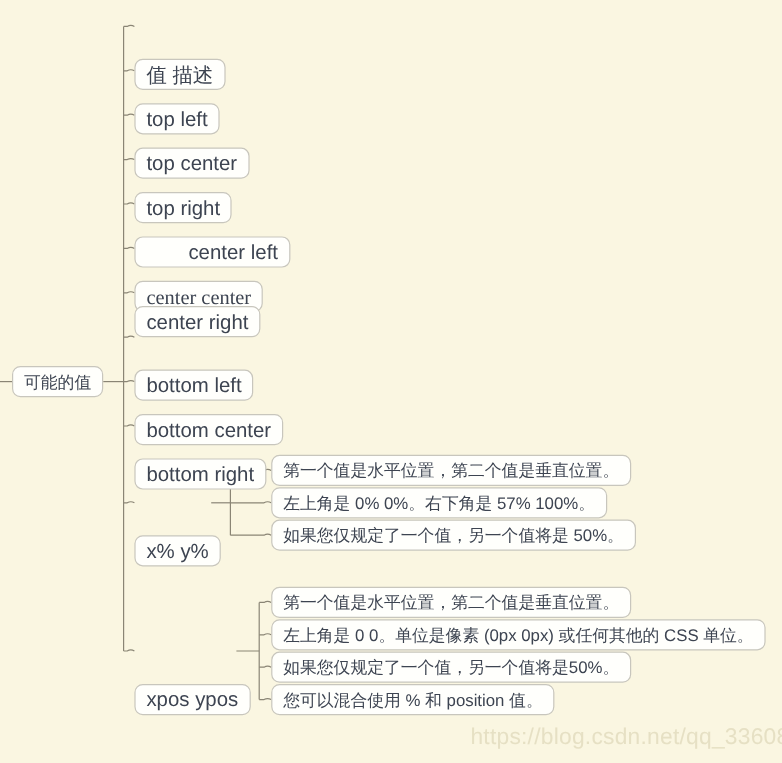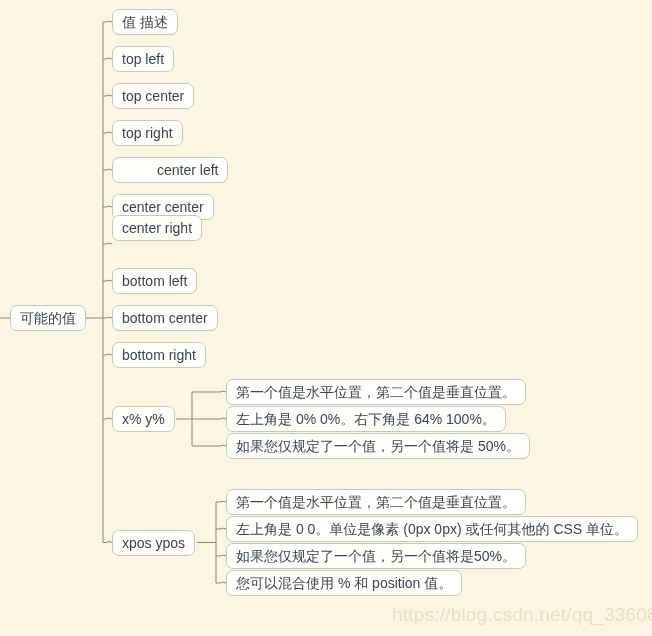--- a/index.html
+++ b/index.html
@@ -40,21 +40,21 @@
     white-space: nowrap;
     display: flex;
     align-items: center;
     padding: 0 9px;
     height: 26px;
     box-shadow: 0 0 0 0 rgba(0,0,0,0);
   }
   .node.root {
     font-size: 14px;
   }
-  .node.lvl1 { font-size: 14px; }
+  .node.lvl1 { font-size: 17px; margin-top: 40px; }
   .node.lvl2 { font-size: 14px; }
   .watermark {
     position: absolute;
     left: 392px;
     top: 604px;
     font-size: 19px;
     color: #e6e0c4;
     letter-spacing: 0.2px;
     white-space: nowrap;
     font-family: "Liberation Sans", "DejaVu Sans", sans-serif;
@@ -104,21 +104,21 @@
     </div>
     <div class="node lvl1" style="left: 112px; top: 83px;">
       <span>top center</span>
     </div>
     <div class="node lvl1" style="left: 112px; top: 120px;">
       <span>top right</span>
     </div>
     <div class="node lvl1" style="left: 112px; top: 157px; padding-left: 44px;">
       <span>center left</span>
     </div>
-    <div class="node lvl1" style="left: 112px; top: 194px;">
+    <div class="node lvl1" style="left: 112px; top: 194px; font-family: Liberation Serif, serif;">
       <span>center center</span>
     </div>
     <div class="node lvl1" style="left: 112px; top: 215px;">
       <span>center right</span>
     </div>
     <div class="node lvl1" style="left: 112px; top: 268px;">
       <span>bottom left</span>
     </div>
     <div class="node lvl1" style="left: 112px; top: 342px;">
       <span>bottom right</span>
@@ -126,21 +126,21 @@
     <div class="node lvl1" style="left: 112px; top: 305px;">
       <span>bottom center</span>
     </div>
     <div class="node lvl1" style="left: 112px; top: 406px;">
       <span>x% y%</span>
     </div>
     <div class="node lvl2" style="left: 226px; top: 379px;">
       <span>第一个值是水平位置，第二个值是垂直位置。</span>
     </div>
     <div class="node lvl2" style="left: 226px; top: 406px;">
-      <span>左上角是 0% 0%。右下角是 64% 100%。</span>
+      <span>左上角是 0% 0%。右下角是 57% 100%。</span>
     </div>
     <div class="node lvl2" style="left: 226px; top: 433px;">
       <span>如果您仅规定了一个值，另一个值将是 50%。</span>
     </div>
     <div class="node lvl1" style="left: 112px; top: 529.5px;">
       <span>xpos ypos</span>
     </div>
     <div class="node lvl2" style="left: 226px; top: 489px;">
       <span>第一个值是水平位置，第二个值是垂直位置。</span>
     </div>

